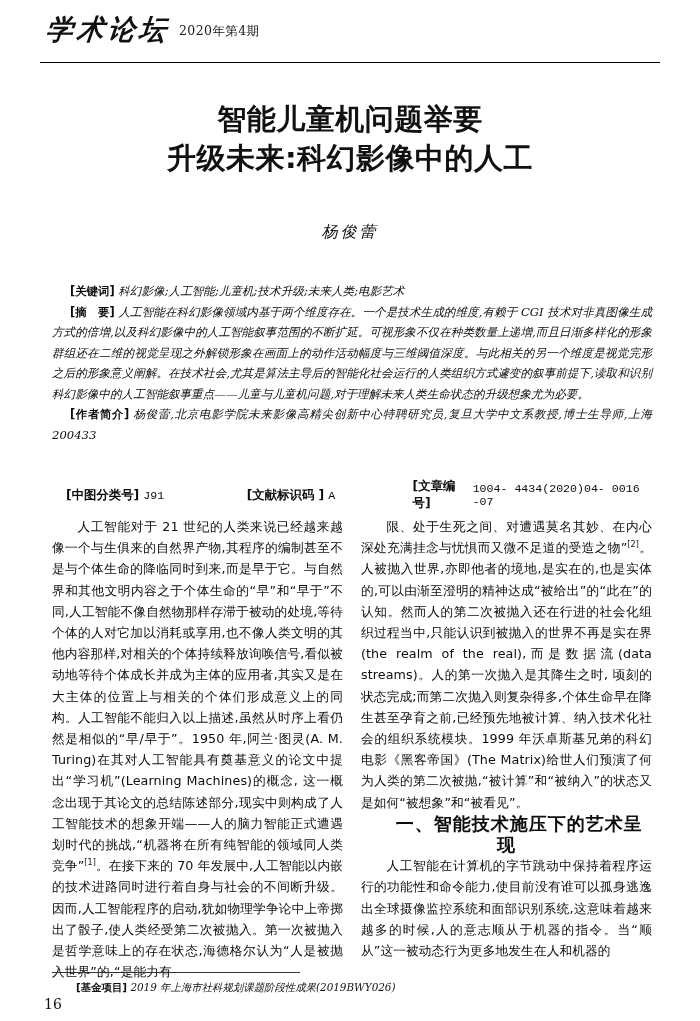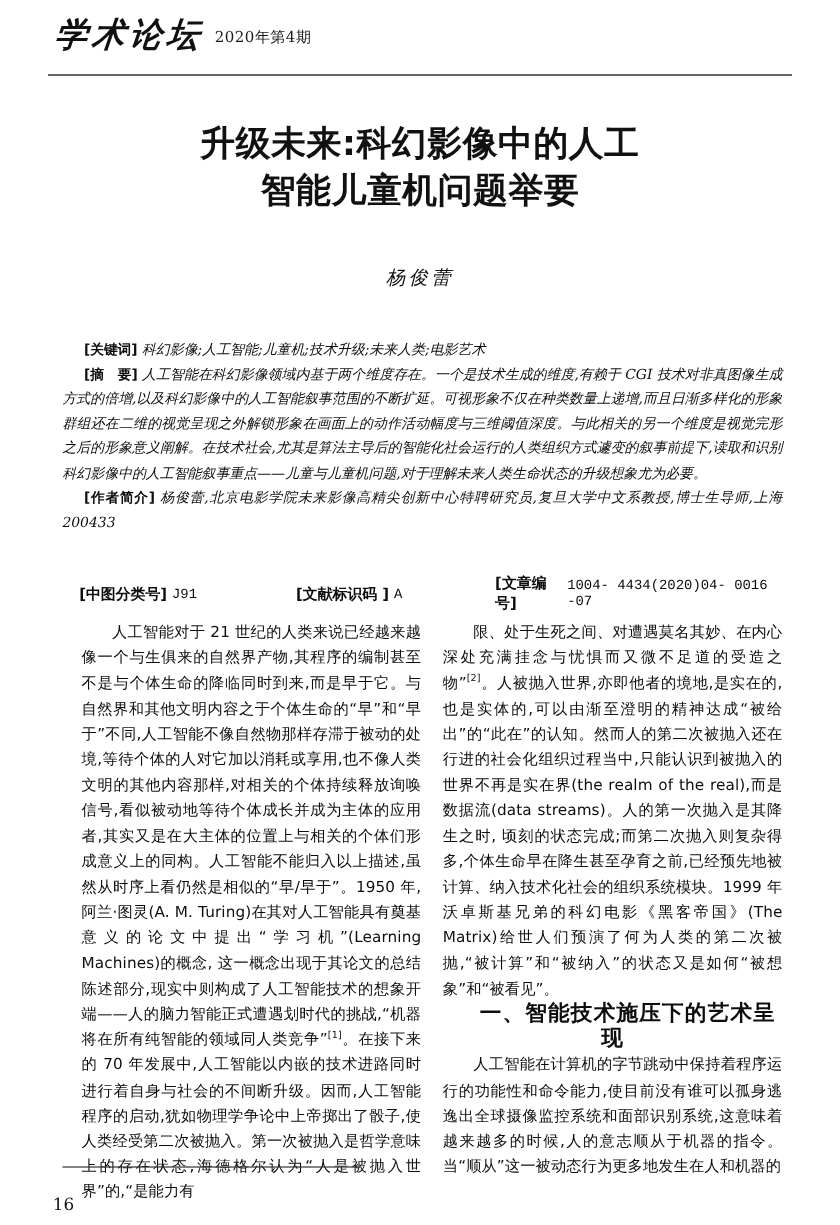--- a/index.html
+++ b/index.html
@@ -137,21 +137,20 @@
 
   
   .body-cols {
     position: absolute;
     left: 52px;
     right: 48px;
     top: 516px;
     height: 452px;
     display: flex;
     gap: 18px;
-    margin-left: 16px;
   }
   .col {
     width: 292px;
     font-family: "DejaVu Sans", "Liberation Sans", sans-serif;
     font-size: 12.7px;
     line-height: 21.2px;
     text-align: justify;
     text-justify: inter-character;
     color: #0d0d0d;
     letter-spacing: 0.1px;
@@ -213,22 +212,22 @@
 
 <div class="page">
 
   <div class="masthead">
     <div class="journal-logo">学术论坛</div>
     <div class="issue-line">2020年第4期</div>
   </div>
   <div class="head-rule"></div>
 
   <div class="title-block">
+    <div class="title-line">智能儿童机问题举要</div>
     <div class="title-line">升级未来:科幻影像中的人工</div>
-    <div class="title-line">智能儿童机问题举要</div>
   </div>
 
   <div class="author">杨俊蕾</div>
 
   <div class="frontmatter">
     <p class="fm-para"><span class="fm-label">[关键词]</span> <span>科幻影像;人工智能;儿童机;技术升级;未来人类;电影艺术</span></p>
     <p class="fm-para"><span class="fm-label">[摘　要]</span> <span>人工智能在科幻影像领域内基于两个维度存在。一个是技术生成的维度,有赖于 CGI 技术对非真图像生成方式的倍增,以及科幻影像中的人工智能叙事范围的不断扩延。可视形象不仅在种类数量上递增,而且日渐多样化的形象群组还在二维的视觉呈现之外解锁形象在画面上的动作活动幅度与三维阈值深度。与此相关的另一个维度是视觉完形之后的形象意义阐解。在技术社会,尤其是算法主导后的智能化社会运行的人类组织方式遽变的叙事前提下,读取和识别科幻影像中的人工智能叙事重点——儿童与儿童机问题,对于理解未来人类生命状态的升级想象尤为必要。</span></p>
     <p class="fm-para"><span class="fm-label">[作者简介]</span> <span>杨俊蕾,北京电影学院未来影像高精尖创新中心特聘研究员,复旦大学中文系教授,博士生导师,上海　200433</span></p>
   </div>
 
@@ -252,15 +251,19 @@
       <p><span>人工智能对于 21 世纪的人类来说已经越来越像一个与生俱来的自然界产物,其程序的编制甚至不是与个体生命的降临同时到来,而是早于它。与自然界和其他文明内容之于个体生命的“早”和“早于”不同,人工智能不像自然物那样存滞于被动的处境,等待个体的人对它加以消耗或享用,也不像人类文明的其他内容那样,对相关的个体持续释放询唤信号,看似被动地等待个体成长并成为主体的应用者,其实又是在大主体的位置上与相关的个体们形成意义上的同构。人工智能不能归入以上描述,虽然从时序上看仍然是相似的“早/早于”。1950 年,阿兰·图灵(A. M. Turing)在其对人工智能具有奠基意义的论文中提出“学习机”(Learning Machines)的概念, 这一概念出现于其论文的总结陈述部分,现实中则构成了人工智能技术的想象开端——人的脑力智能正式遭遇划时代的挑战,“机器将在所有纯智能的领域同人类竞争”</span><sup class="refmark">[1]</sup><span>。在接下来的 70 年发展中,人工智能以内嵌的技术进路同时进行着自身与社会的不间断升级。因而,人工智能程序的启动,犹如物理学争论中上帝掷出了骰子,使人类经受第二次被抛入。第一次被抛入是哲学意味上的存在状态,海德格尔认为“人是被抛入世界”的,“是能力有</span></p>
     </div>
     <div class="col">
       <p><span>限、处于生死之间、对遭遇莫名其妙、在内心深处充满挂念与忧惧而又微不足道的受造之物”</span><sup class="refmark">[2]</sup><span>。人被抛入世界,亦即他者的境地,是实在的,也是实体的,可以由渐至澄明的精神达成“被给出”的“此在”的认知。然而人的第二次被抛入还在行进的社会化组织过程当中,只能认识到被抛入的世界不再是实在界(the realm of the real),而是数据流(data streams)。人的第一次抛入是其降生之时, 顷刻的状态完成;而第二次抛入则复杂得多,个体生命早在降生甚至孕育之前,已经预先地被计算、纳入技术化社会的组织系统模块。1999 年沃卓斯基兄弟的科幻电影《黑客帝国》(The Matrix)给世人们预演了何为人类的第二次被抛,“被计算”和“被纳入”的状态又是如何“被想象”和“被看见”。</span></p>
       <p class="section-heading">一、智能技术施压下的艺术呈现</p>
       <p>人工智能在计算机的字节跳动中保持着程序运行的功能性和命令能力,使目前没有谁可以孤身逃逸出全球摄像监控系统和面部识别系统,这意味着越来越多的时候,人的意志顺从于机器的指令。当“顺从”这一被动态行为更多地发生在人和机器的</p>
     </div>
   </div>
 
   <div class="foot-rule"></div>
+  <div class="footnote">
+    <span class="fn-label">[基金项目]</span>
+    <span>2019 年上海市社科规划课题阶段性成果(2019BWY026)</span>
+  </div>
   <div class="page-number">16</div>
 
 </div>
 
 </body></html>

